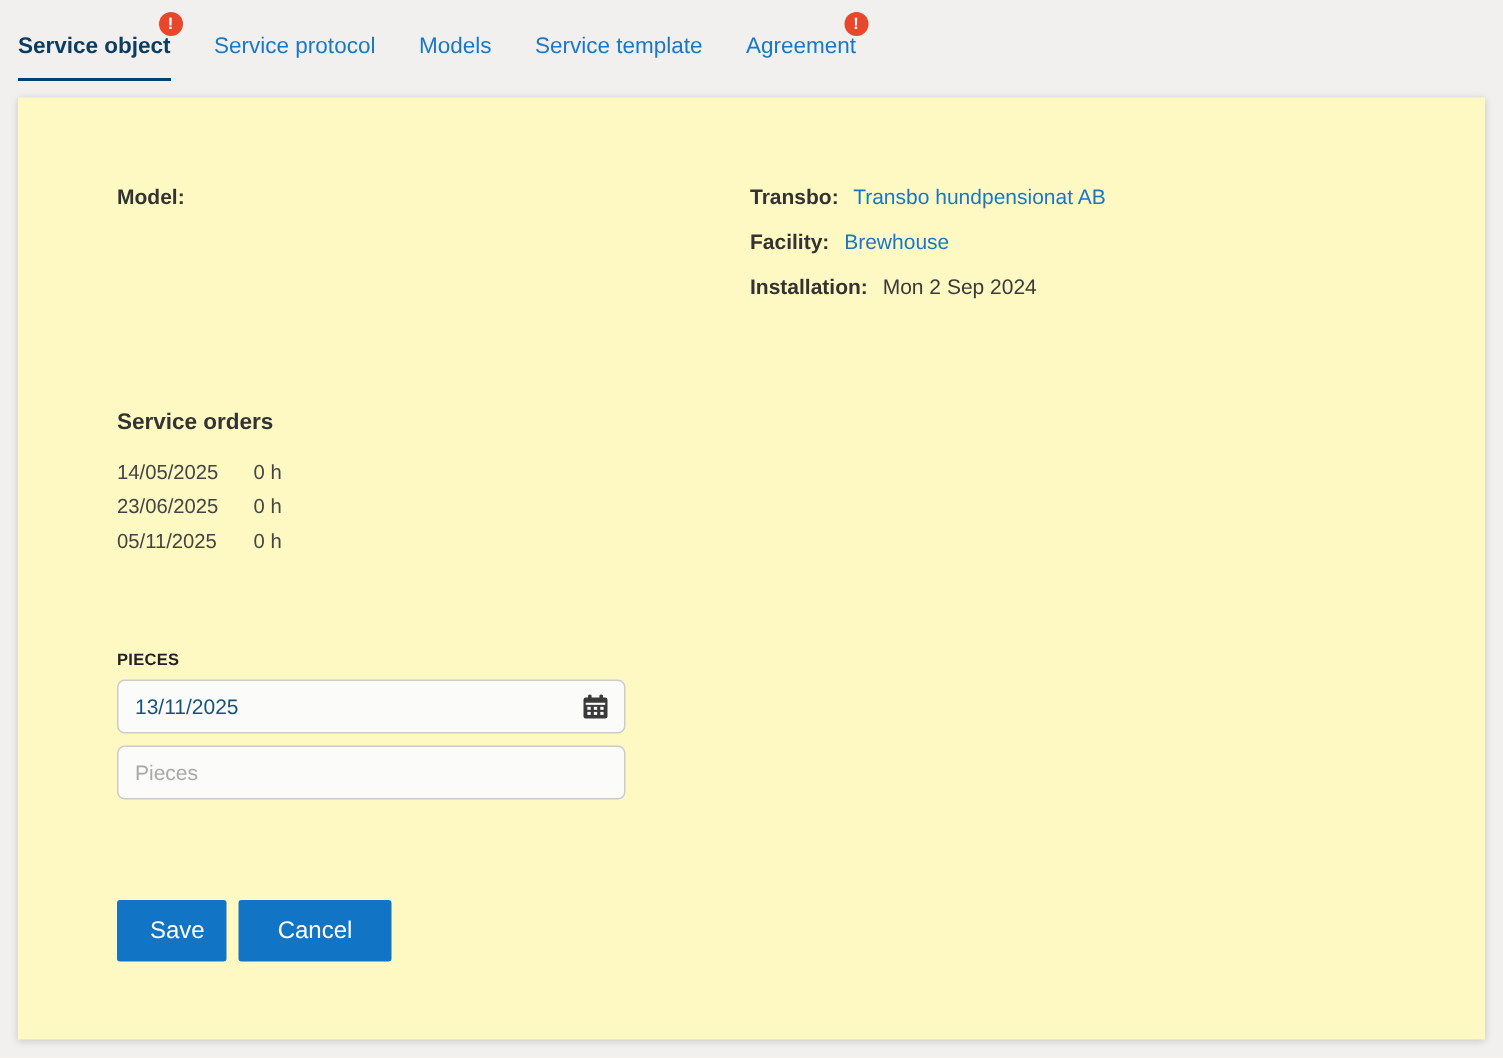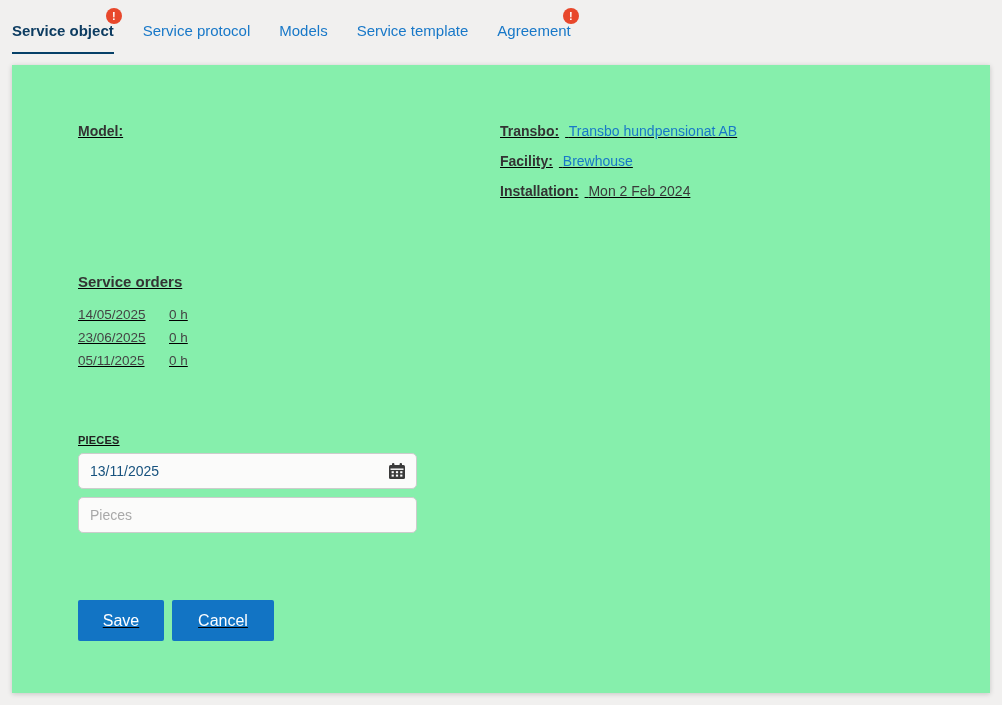--- a/index.html
+++ b/index.html
@@ -44,24 +44,23 @@
     font-size: 11px;
     font-weight: 700;
     line-height: 16px;
     text-align: center;
   }
   
   .panel {
     margin: 0 12px;
     width: 978px;
     height: 628px;
-    background: #86efac;
+    background: #fef9c3;
     box-shadow: 0 1px 5px rgba(0,0,0,0.18);
     padding: 57px 32px 0 66px;
-    text-decoration: underline;
   }
   
   .details {
     display: flex;
   }
   .details .left-col { width: 422px; }
   .details .right-col { flex: 1; }
   .field-row {
     margin-bottom: 12px;
     font-size: 14px;
@@ -144,21 +143,21 @@
     height: 41px;
     background: #1274c4;
     color: #ffffff;
     border: none;
     border-radius: 2px;
     font-family: "Liberation Sans", sans-serif;
     font-size: 16px;
     cursor: pointer;
     padding: 0 22px;
   }
-  .btn-save { width: 86px; margin-right: 8px; }
+  .btn-save { width: 73px; margin-right: 8px; }
   .btn-cancel { width: 102px; }
 </style>
 </head>
 <body>
 
 <nav class="tabbar">
   <a class="tab active">
     <span>Service object</span>
     <span class="badge">!</span>
   </a>
@@ -189,21 +188,21 @@
       <div class="field-row">
         <span class="field-label">Transbo:</span>
         <a class="link">Transbo hundpensionat AB</a>
       </div>
       <div class="field-row">
         <span class="field-label">Facility:</span>
         <a class="link">Brewhouse</a>
       </div>
       <div class="field-row">
         <span class="field-label">Installation:</span>
-        <span>Mon 2 Feb 2024</span>
+        <span>Mon 2 Sep 2024</span>
       </div>
     </div>
   </div>
 
   <section class="service-orders">
     <h2 class="section-heading">Service orders</h2>
     <div class="order-rows">
       <div class="order-row">
         <span class="order-date">14/05/2025</span>
         <span class="order-hours">0 h</span>

